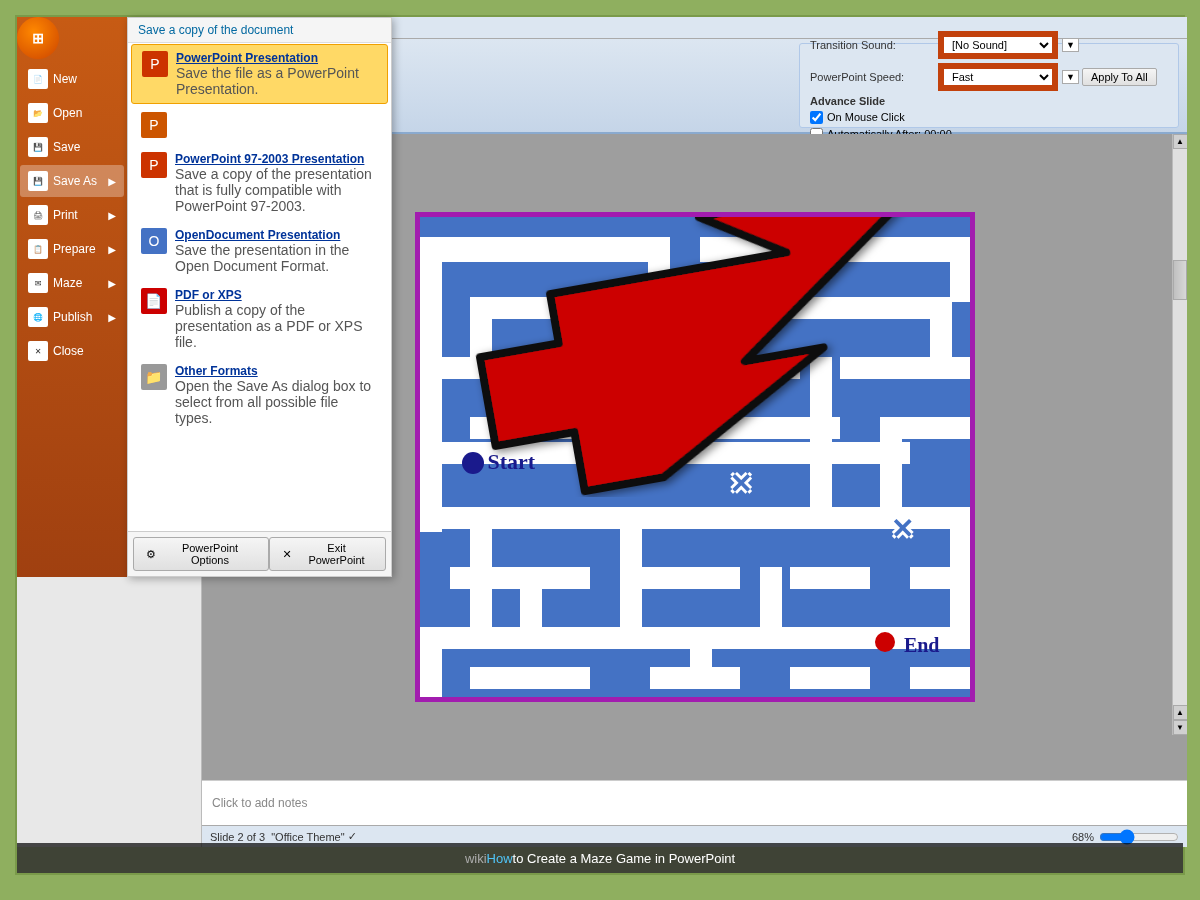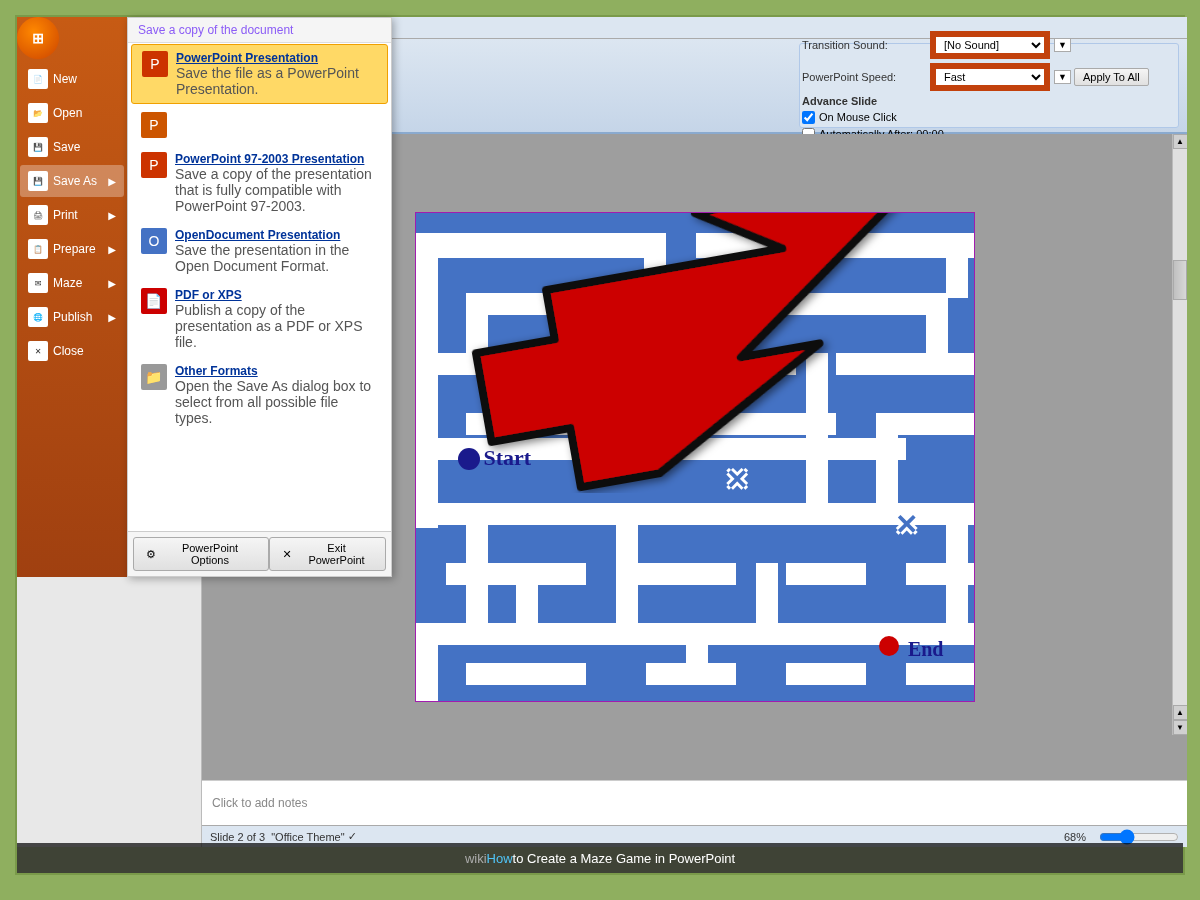--- a/index.html
+++ b/index.html
@@ -61,21 +61,21 @@
       padding: 4px 8px;
       position: relative;
     }
 
     
     .ribbon-right {
       margin-left: auto;
       display: flex;
       flex-direction: column;
       justify-content: center;
-      padding: 5px 2px;
+      padding: 5px 10px;
       background: #dce6f1;
       border: 1px solid #b0c8e8;
       border-radius: 3px;
       min-width: 380px;
       font-size: 11px;
     }
     .ribbon-right-row {
       display: flex;
       align-items: center;
       margin: 2px 0;
@@ -193,21 +193,21 @@
       justify-content: center;
       position: relative;
       overflow: hidden;
     }
 
     
     .slide {
       width: 560px;
       height: 490px;
       background: #7f1d1d;
-      border: 1px solid #a21caf;
+      border: 5px solid #a21caf;
       position: relative;
       overflow: hidden;
     }
 
     
     .maze-slide {
       width: 100%;
       height: 100%;
       background: #4472c4;
       position: relative;
@@ -288,21 +288,21 @@
       display: flex;
       align-items: center;
       padding: 0 8px;
       font-size: 11px;
       color: #333;
     }
     .status-right {
       margin-left: auto;
       display: flex;
       align-items: center;
-      gap: 13px;
+      gap: 5px;
     }
 
     
     .office-menu-overlay {
       position: absolute;
       top: 0;
       left: 0;
       width: 375px;
       height: 560px;
       display: flex;
@@ -356,21 +356,21 @@
       border: 1px solid #ccc;
       box-shadow: 2px 2px 8px rgba(0,0,0,0.3);
       display: flex;
       flex-direction: column;
     }
 
     .menu-header {
       background: #f5f5f5;
       padding: 5px 10px;
       font-size: 12px;
-      color: #8b5cf6;
+      color: #0369a1;
       border-bottom: 1px solid #ddd;
     }
 
     .menu-item {
       display: flex;
       align-items: flex-start;
       padding: 6px 10px;
       cursor: pointer;
       border-radius: 3px;
       margin: 1px 3px;

